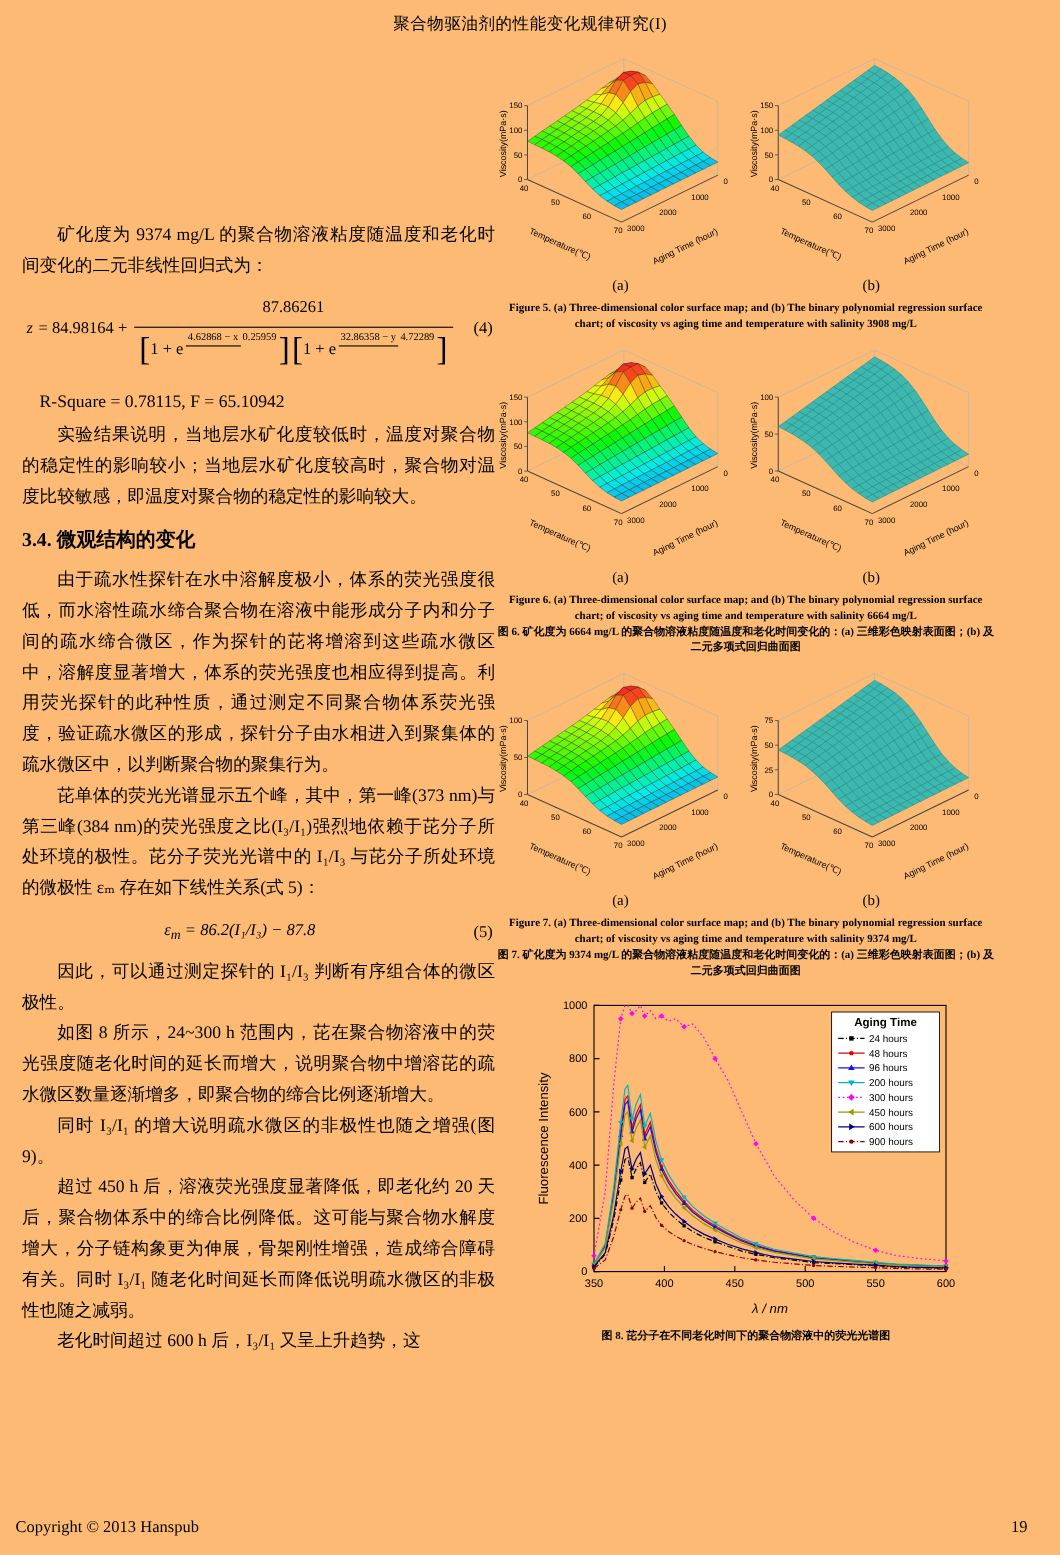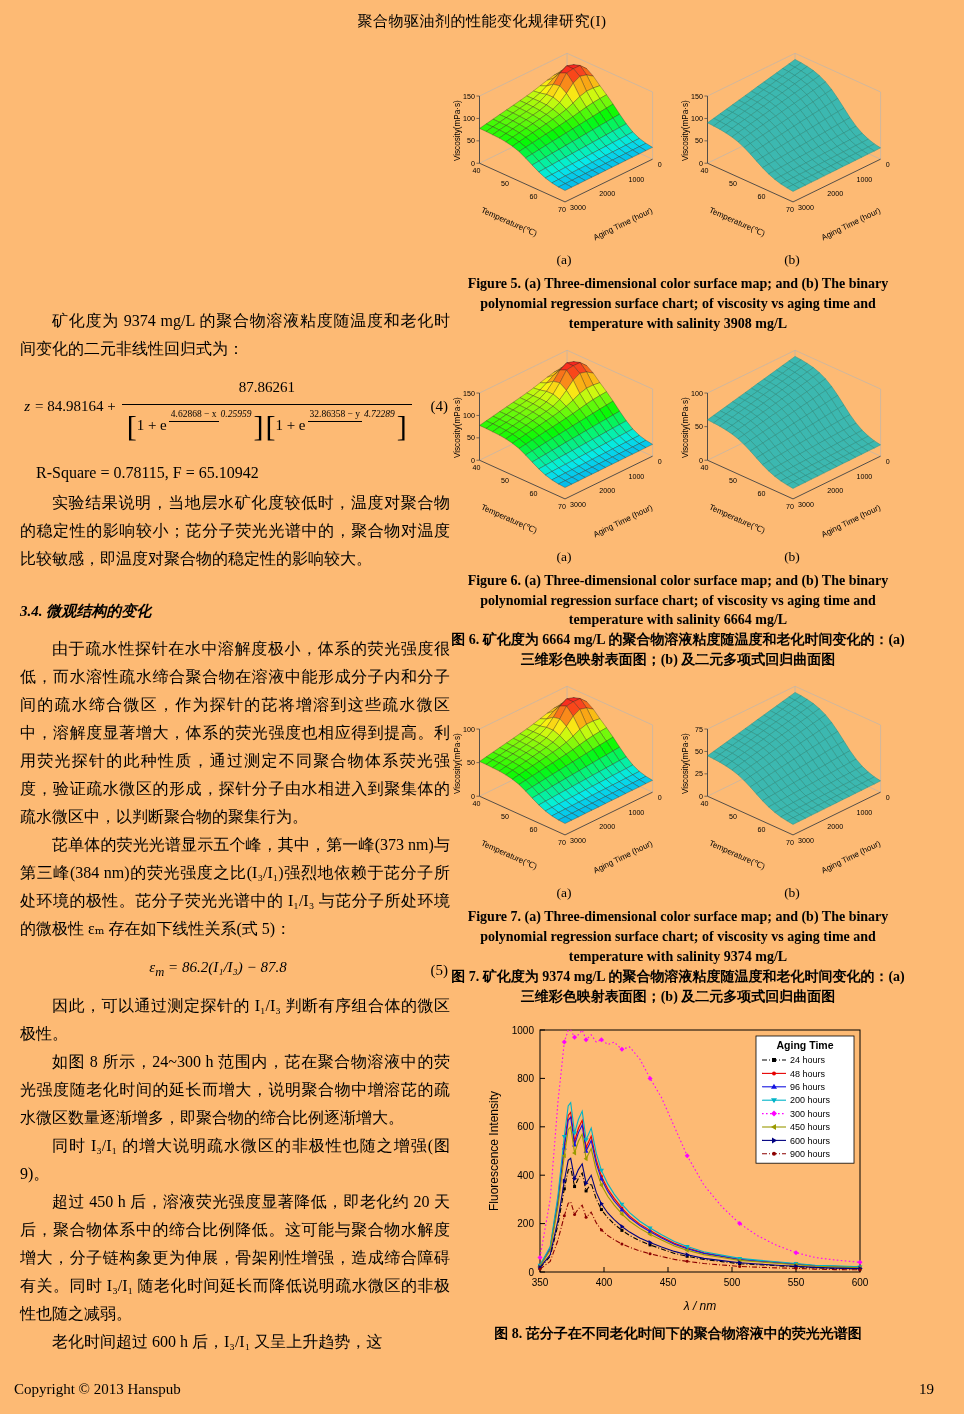--- a/index.html
+++ b/index.html
@@ -4,47 +4,47 @@
 <style>
   html,body{margin:0;padding:0;background:#ffffff;}
   .page{position:relative;width:964px;height:1414px;background:#fdba74;overflow:hidden;
         font-family:"Liberation Serif","DejaVu Serif",serif;color:#000;}
   .header{ text-align:center;padding-top:12px;font-size:15px;letter-spacing:0.5px;}
   .columns{display:flex;padding:18px 30px 0 20px;align-items:flex-end;}
   .col-left{width:430px;font-size:16px;line-height:28px;text-align:justify;}
   .col-right{width:456px;}
   .col-left p{margin:0;text-indent:2em;}
   .col-left p.noindent{text-indent:1em;margin-top:20px;margin-bottom:2px;}
-  .sec-head{font-size:15px;font-weight:bold;margin:24px 0 10px 0;font-style:italic;}
+  .sec-head{font-size:18px;font-weight:bold;margin:10px 0 10px 0;}
   
   .equation{position:relative;display:flex;justify-content:center;align-items:center;
             margin:10px 0 6px 0;padding-right:34px;font-size:15px;}
   .eq-tag{position:absolute;right:2px;top:50%;transform:translateY(-50%);font-size:15px;}
   .var{font-style:italic;margin-right:5px;}
   .eq-mid{margin-right:6px;}
   .frac{display:inline-flex;flex-direction:column;align-items:center;vertical-align:middle;}
   .fnum{padding:0 4px 3px 4px;}
   .fden{border-top:1.4px solid #000;padding:6px 4px 0 4px;display:flex;align-items:center;}
   .grp{display:flex;align-items:center;margin:0 1px;}
   .bigbr{font-size:30px;line-height:0.85;font-weight:400;}
   .minifrac{display:inline-flex;flex-direction:row;align-items:center;font-size:9.5px;
             line-height:1.25;position:relative;top:-10px;margin-left:2px;}
   .mnum{border-bottom:0.8px solid #000;padding:0 2px;}
-  .mden{padding:0 2px;font-style:italic;}
+  .mden{padding:0 2px;}
   .eq5-body{font-style:italic;}
   
   .fig{margin-bottom:12px;}
   .panels{display:flex;justify-content:center;gap:2px;}
   .panel{display:flex;flex-direction:column;align-items:center;}
   svg.surface3d{font-family:"Liberation Sans","DejaVu Sans",sans-serif;}
   svg#spectra{font-family:"Liberation Sans","DejaVu Sans",sans-serif;display:block;margin:4px auto 0 auto;}
   .sublabel{font-size:13.5px;margin-top:1px;}
   figure{margin:0;}
   figcaption{margin-top:6px;}
-  .cap-en,.cap-zh{font-weight:bold;font-size:14px;line-height:1.42;text-align:center;}
+  .cap-en,.cap-zh{font-weight:bold;font-size:10px;line-height:1.42;text-align:center;}
   .footer{position:absolute;left:14px;right:30px;bottom:16px;display:flex;
           justify-content:space-between;font-size:15px;}
 </style>
 </head>
 <body>
 
 <div class="page">
 
   <div class="header">聚合物驱油剂的性能变化规律研究(I)</div>
 
@@ -76,21 +76,21 @@
                 <span class="mden">4.72289</span>
               </span>
               <span class="bigbr">]</span>
             </span>
           </span>
         </span>
         <span class="eq-tag">(4)</span>
       </div>
 
       <p class="noindent">R-Square = 0.78115, F = 65.10942</p>
-      <p>实验结果说明，当地层水矿化度较低时，温度对聚合物的稳定性的影响较小；芘分子荧光光谱中的，聚合物对温度比较敏感，即温度对聚合物的稳定性的影响较大。</p>
+      <p>实验结果说明，当地层水矿化度较低时，温度对聚合物的稳定性的影响较小；当地层水矿化度较高时，聚合物对温度比较敏感，即温度对聚合物的稳定性的影响较大。</p>
 
       <div class="sec-head">3.4. 微观结构的变化</div>
 
       <p>由于疏水性探针在水中溶解度极小，体系的荧光强度很低，而水溶性疏水缔合聚合物在溶液中能形成分子内和分子间的疏水缔合微区，作为探针的芘将增溶到这些疏水微区中，溶解度显著增大，体系的荧光强度也相应得到提高。利用荧光探针的此种性质，通过测定不同聚合物体系荧光强度，验证疏水微区的形成，探针分子由水相进入到聚集体的疏水微区中，以判断聚合物的聚集行为。</p>
       <p>芘单体的荧光光谱显示五个峰，其中，第一峰(373 nm)与第三峰(384 nm)的荧光强度之比(I₃/I₁)强烈地依赖于芘分子所处环境的极性。芘分子荧光光谱中的 I₁/I₃ 与芘分子所处环境的微极性 εₘ 存在如下线性关系(式 5)：</p>
 
       <div class="equation">
         <span class="eq5-body">
           <span class="var" style="margin-right:0">ε</span><sub>m</sub><span> = 86.2(I₁/I₃) − 87.8</span>
         </span>

